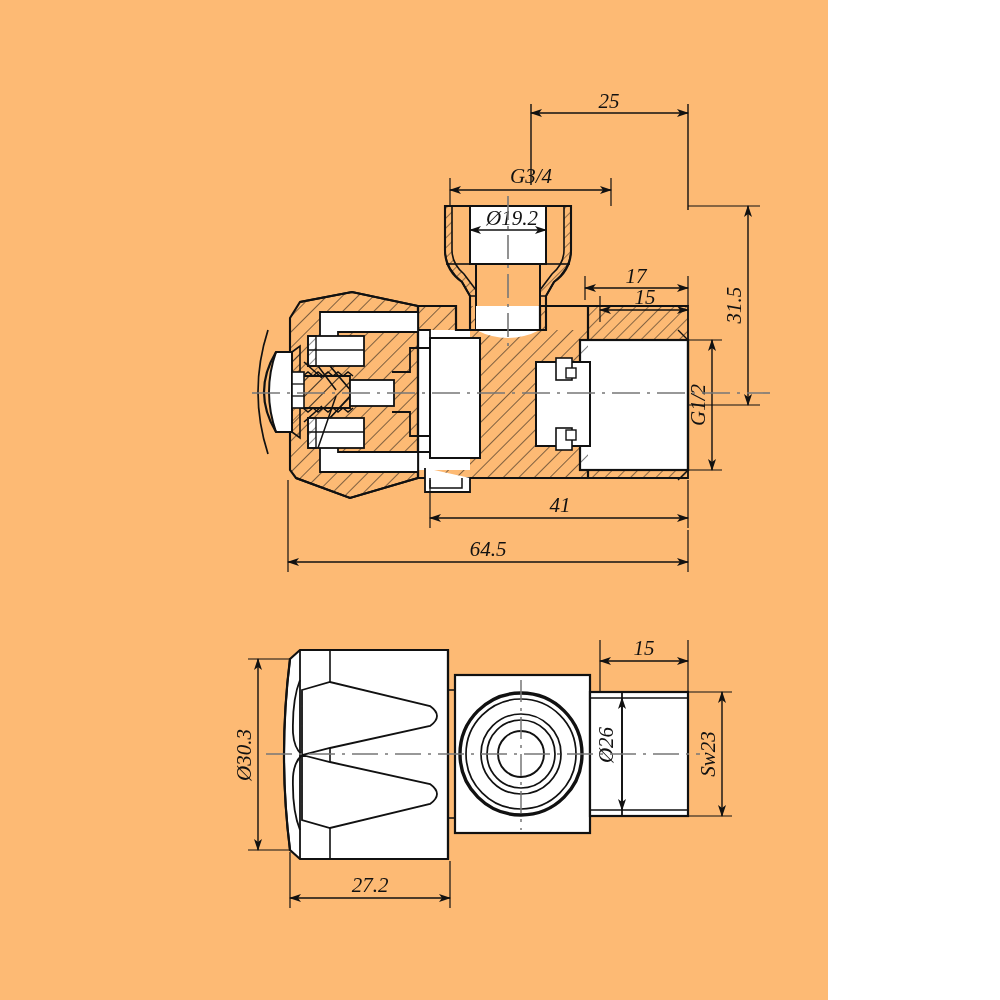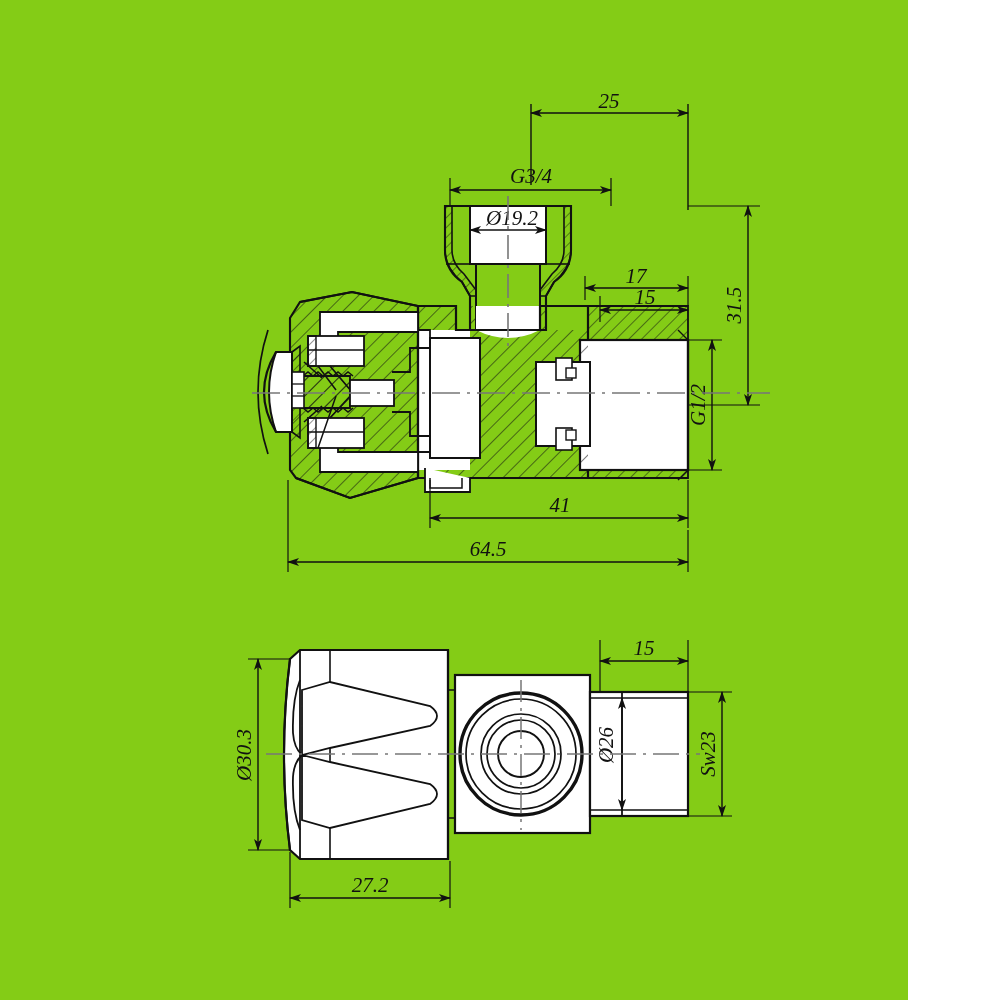--- a/index.html
+++ b/index.html
@@ -1,19 +1,19 @@
 <!DOCTYPE html>
 <html><head>
 <meta charset="utf-8">
 <title>Technical Drawing</title>
 <style>
   html,body{margin:0;padding:0;background:#ffffff;}
   body{width:1000px;height:1000px;overflow:hidden;
        font-family:"Liberation Sans", sans-serif;}
-  #sheet{position:relative;width:908px;height:1000px;background:#84cc16;}
+  #sheet{position:relative;width:828px;height:1000px;background:#fdba74;}
   svg{display:block;}
   .dimtxt{font-family:"Liberation Serif", serif;font-style:italic;font-size:21px;fill:#111;}
 </style>
 </head>
 <body>
 
 <div id="sheet">
 <svg width="1000" height="1000" viewBox="0 0 1000 1000">
 
   <defs>

